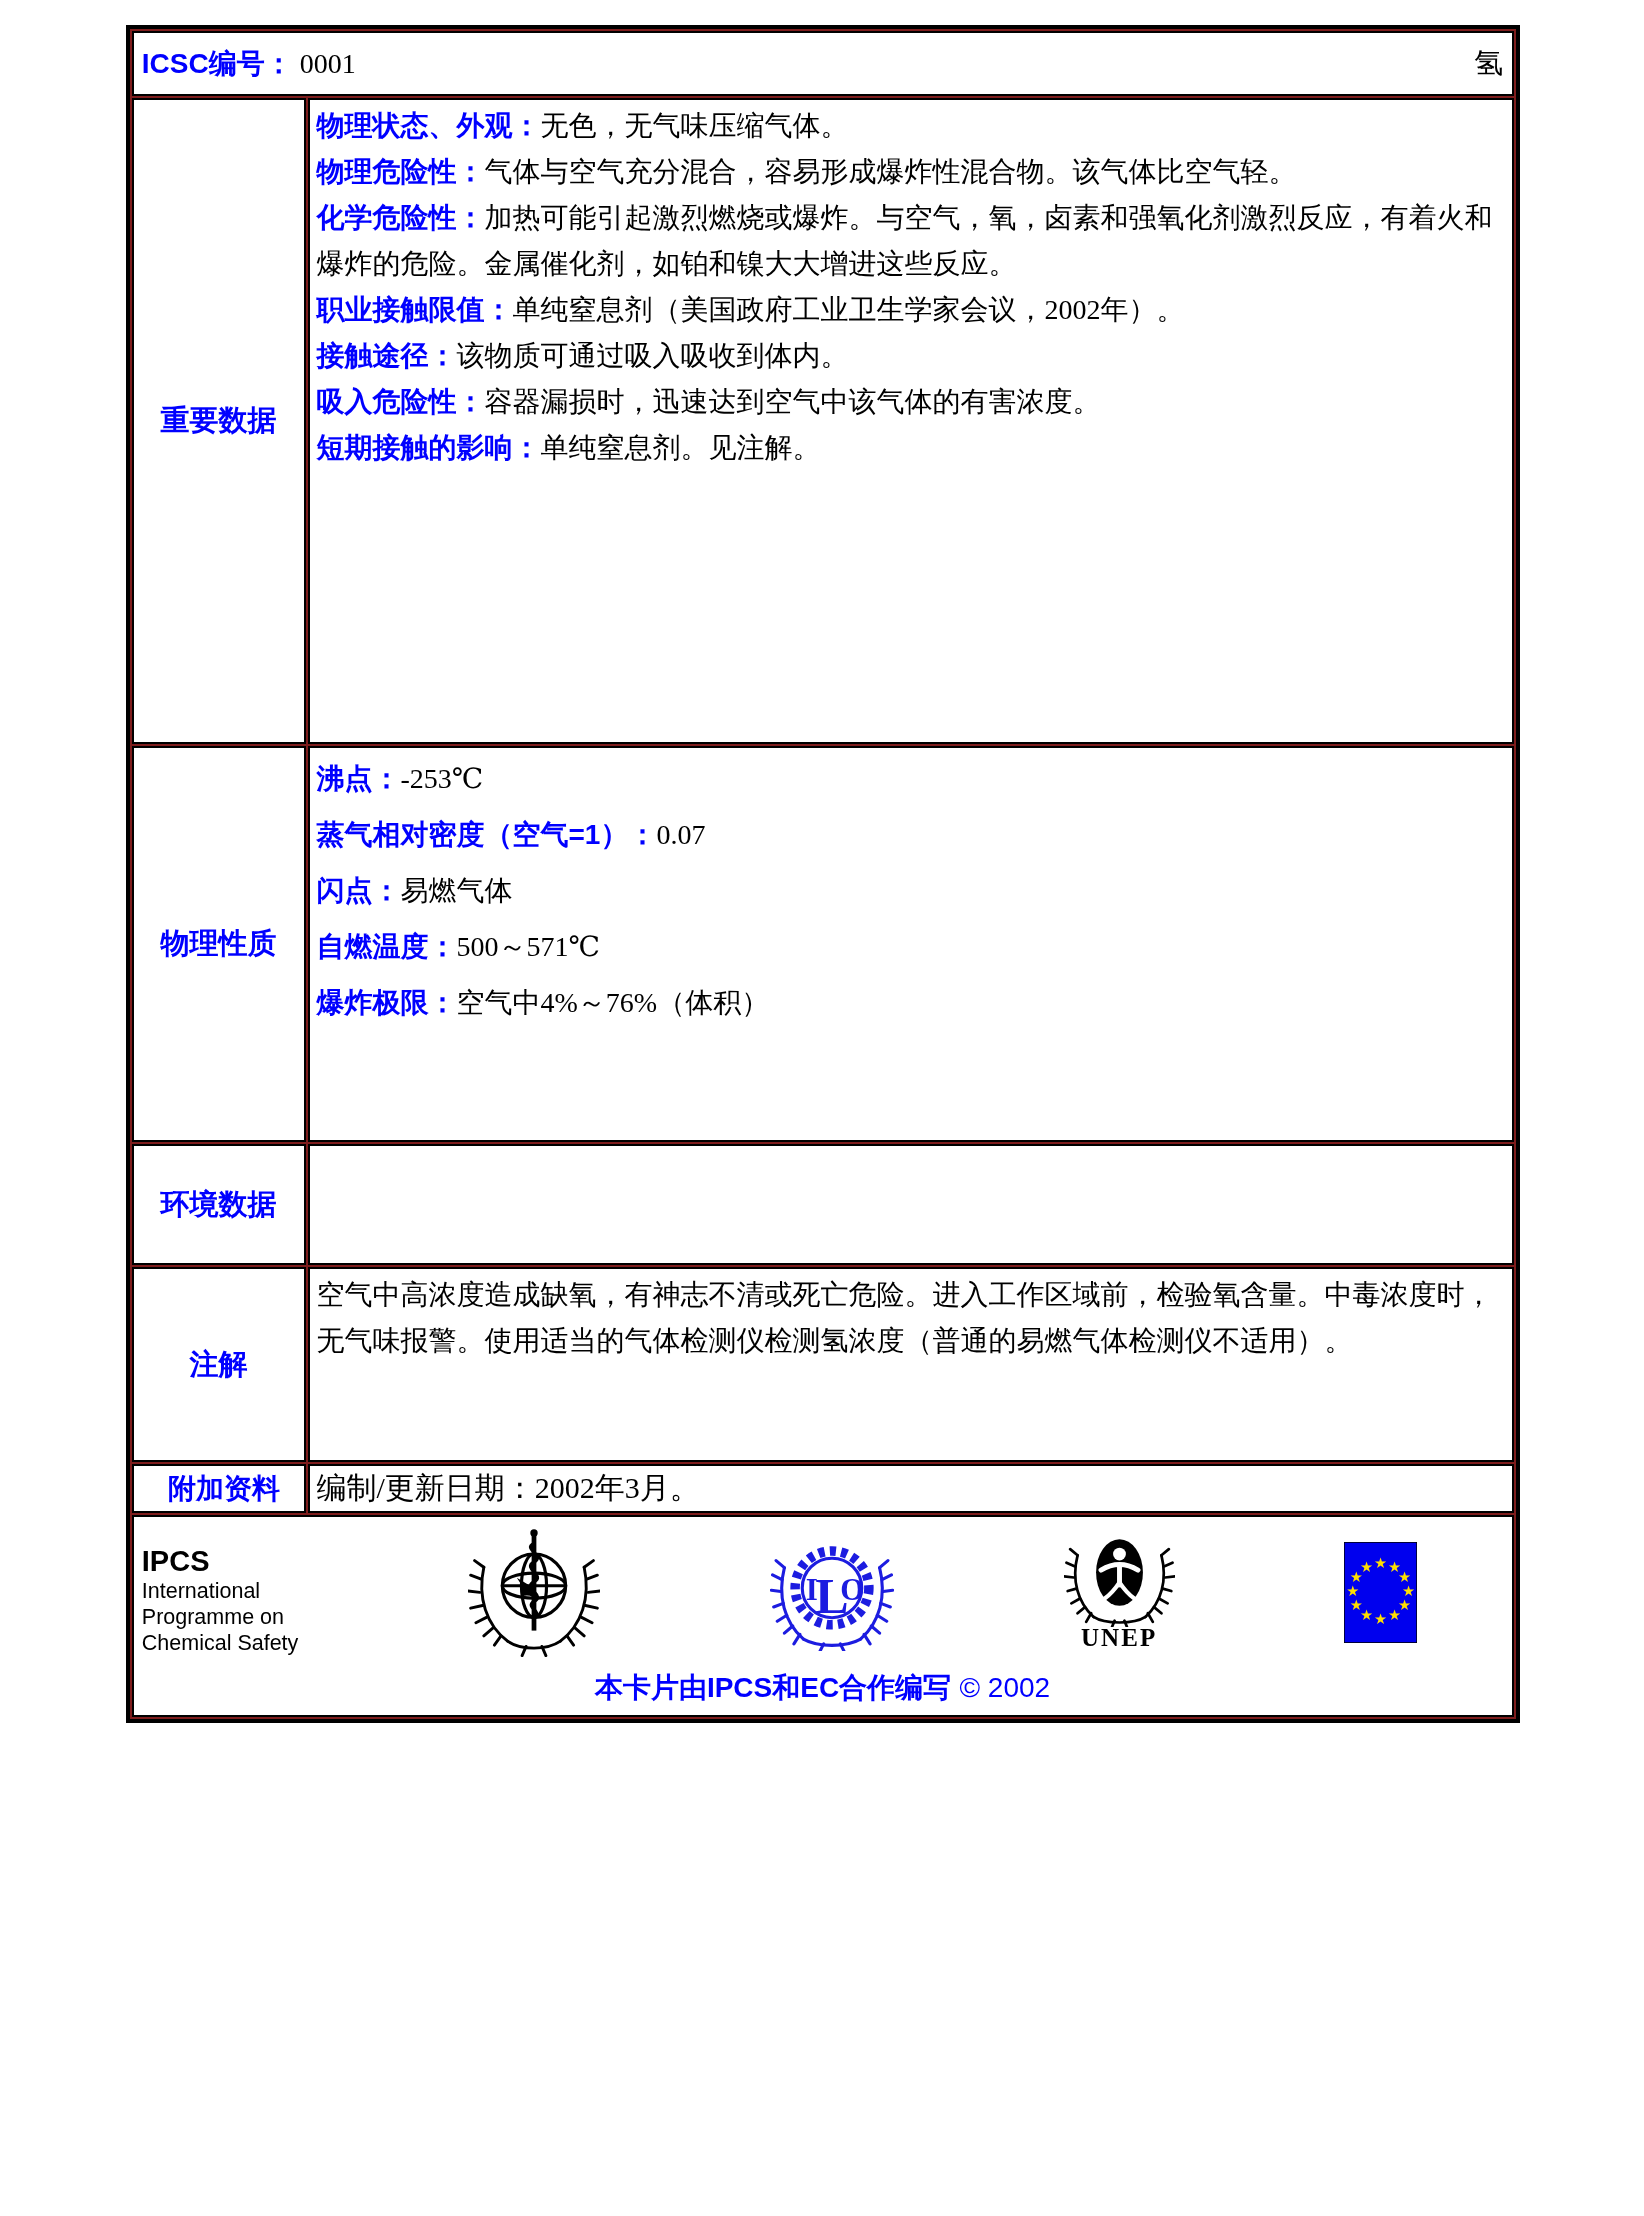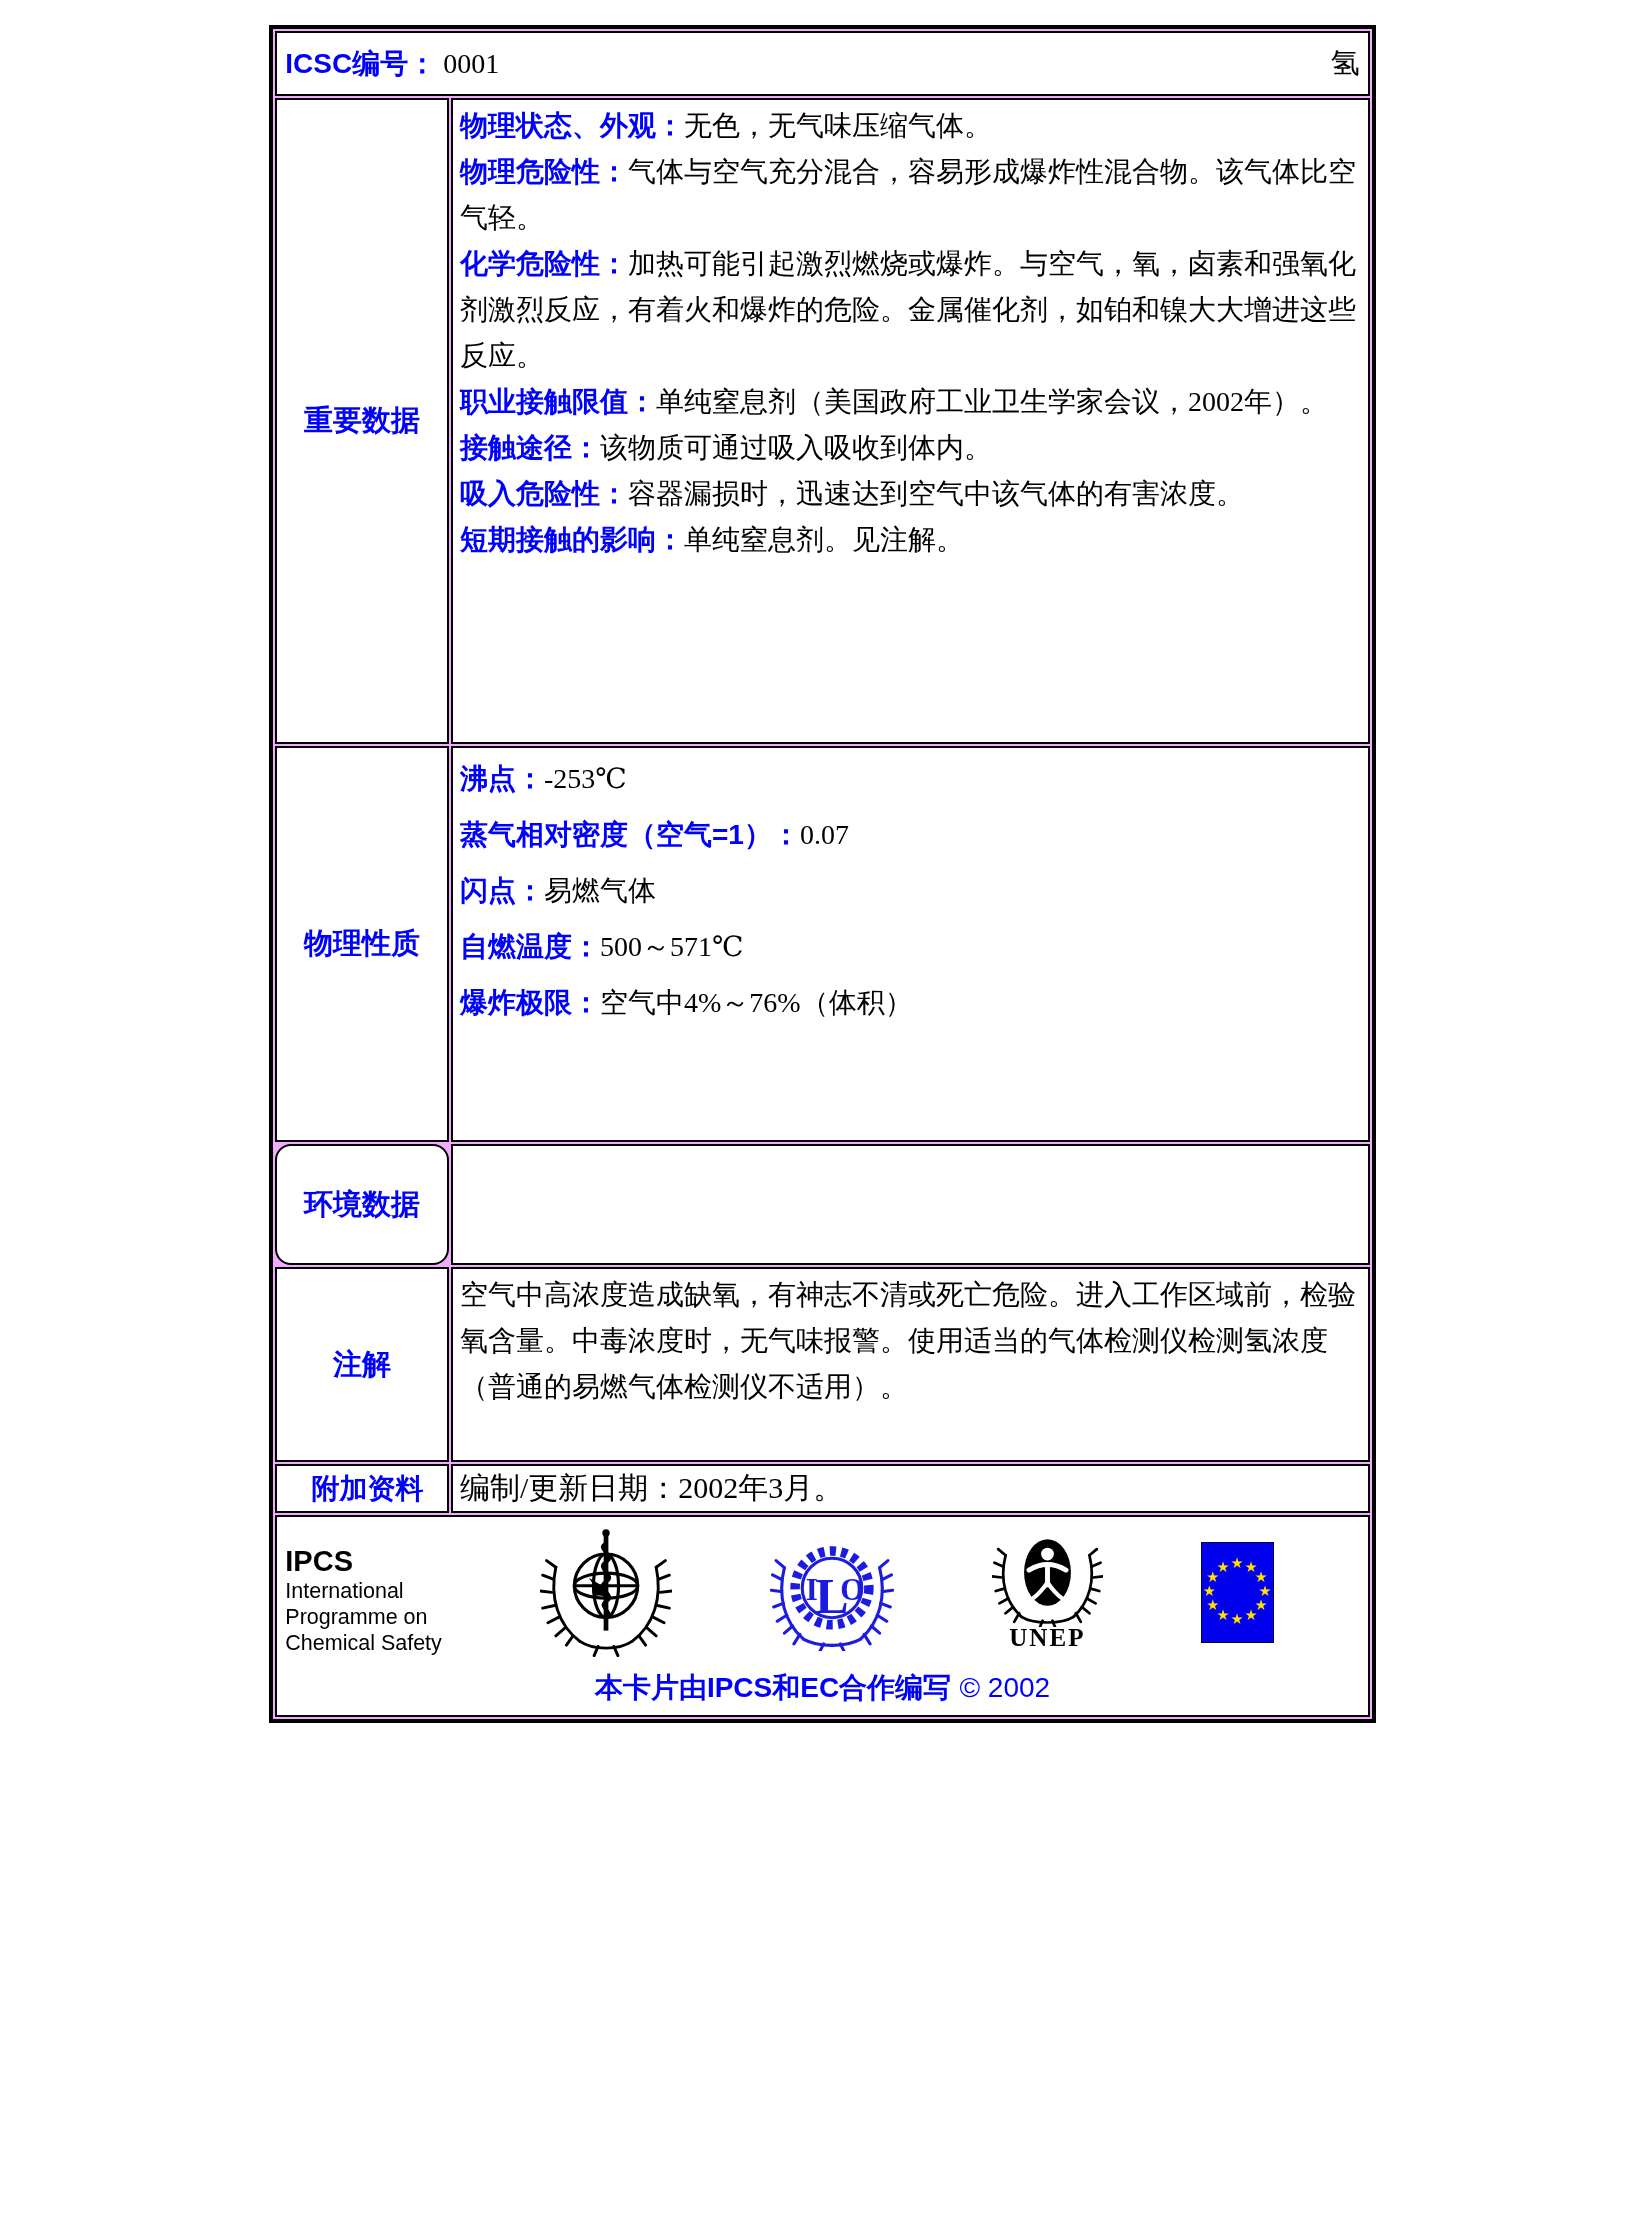--- a/index.html
+++ b/index.html
@@ -1,22 +1,22 @@
 <!DOCTYPE html>
 <html style="font-size:11px"><head>
 <meta charset="utf-8">
 <style>
   html,body{margin:0;padding:0;background:#fff;}
   .page{width:1645px;height:2216px;background:#fff;position:relative;
         font-family:"Liberation Serif","DejaVu Serif",serif;color:#000;}
   .doc-title{padding-top:9.7px;text-align:center;color:#FF0000;
              font-family:"Liberation Serif","DejaVu Serif",serif;
              font-weight:bold;font-size:44px;letter-spacing:23.6px;line-height:50px;}
-  table.card{width:1107px;margin:25px auto 0 auto;border:4.9px solid #000;
-             border-collapse:separate;border-spacing:2.8px;table-layout:fixed;background:#f0abfc;}
+  table.card{width:1394px;margin:25px auto 0 auto;border:4.9px solid #000;
+             border-collapse:separate;border-spacing:2.8px;table-layout:fixed;background:#7f1d1d;}
   td{border:2.1px solid #000;vertical-align:top;background:#fff;}
   .blue{color:#0000FF;font-family:"Liberation Sans","DejaVu Sans",sans-serif;font-weight:bold;}
   .hdr-cell{height:61px;font-size:28px;line-height:61px;padding:0 8.3px;}
   .hdr-num{color:#000;margin-left:7px;font-family:"Liberation Serif","DejaVu Serif",serif;font-weight:normal;}
   .hdr-name{float:right;font-size:29px;}
   .sec-label-cell{text-align:center;vertical-align:middle;font-size:29px;}
   .content-cell{padding:2.8px 7px 0 7px;font-size:28px;line-height:46px;}
   .content-cell.props{line-height:56px;}
   .inline-label{color:#0000FF;font-family:"Liberation Sans","DejaVu Sans",sans-serif;font-weight:bold;}
   .addl-cell{vertical-align:middle;font-size:30px;padding:0 7px;}
@@ -79,21 +79,21 @@
       <td class="content-cell props">
         <div><span class="inline-label">沸点：</span><span>-253℃</span></div>
         <div><span class="inline-label">蒸气相对密度（空气=1）：</span><span>0.07</span></div>
         <div><span class="inline-label">闪点：</span><span>易燃气体</span></div>
         <div><span class="inline-label">自燃温度：</span><span>500～571℃</span></div>
         <div><span class="inline-label">爆炸极限：</span><span>空气中4%～76%（体积）</span></div>
       </td>
     </tr>
 
     <tr>
-      <td class="sec-label-cell blue" style="height:115px;border-radius:16px;">环境数据</td>
+      <td class="sec-label-cell blue" style="height:115px;">环境数据</td>
       <td class="content-cell"></td>
     </tr>
 
     <tr>
       <td class="sec-label-cell blue" style="height:189px;">注解</td>
       <td class="content-cell">空气中高浓度造成缺氧，有神志不清或死亡危险。进入工作区域前，检验氧含量。中毒浓度时，无气味报警。使用适当的气体检测仪检测氢浓度（普通的易燃气体检测仪不适用）。</td>
     </tr>
 
     <tr>
       <td class="sec-label-cell blue" style="height:43px;font-size:28px;padding-left:12px;">附加资料</td>

